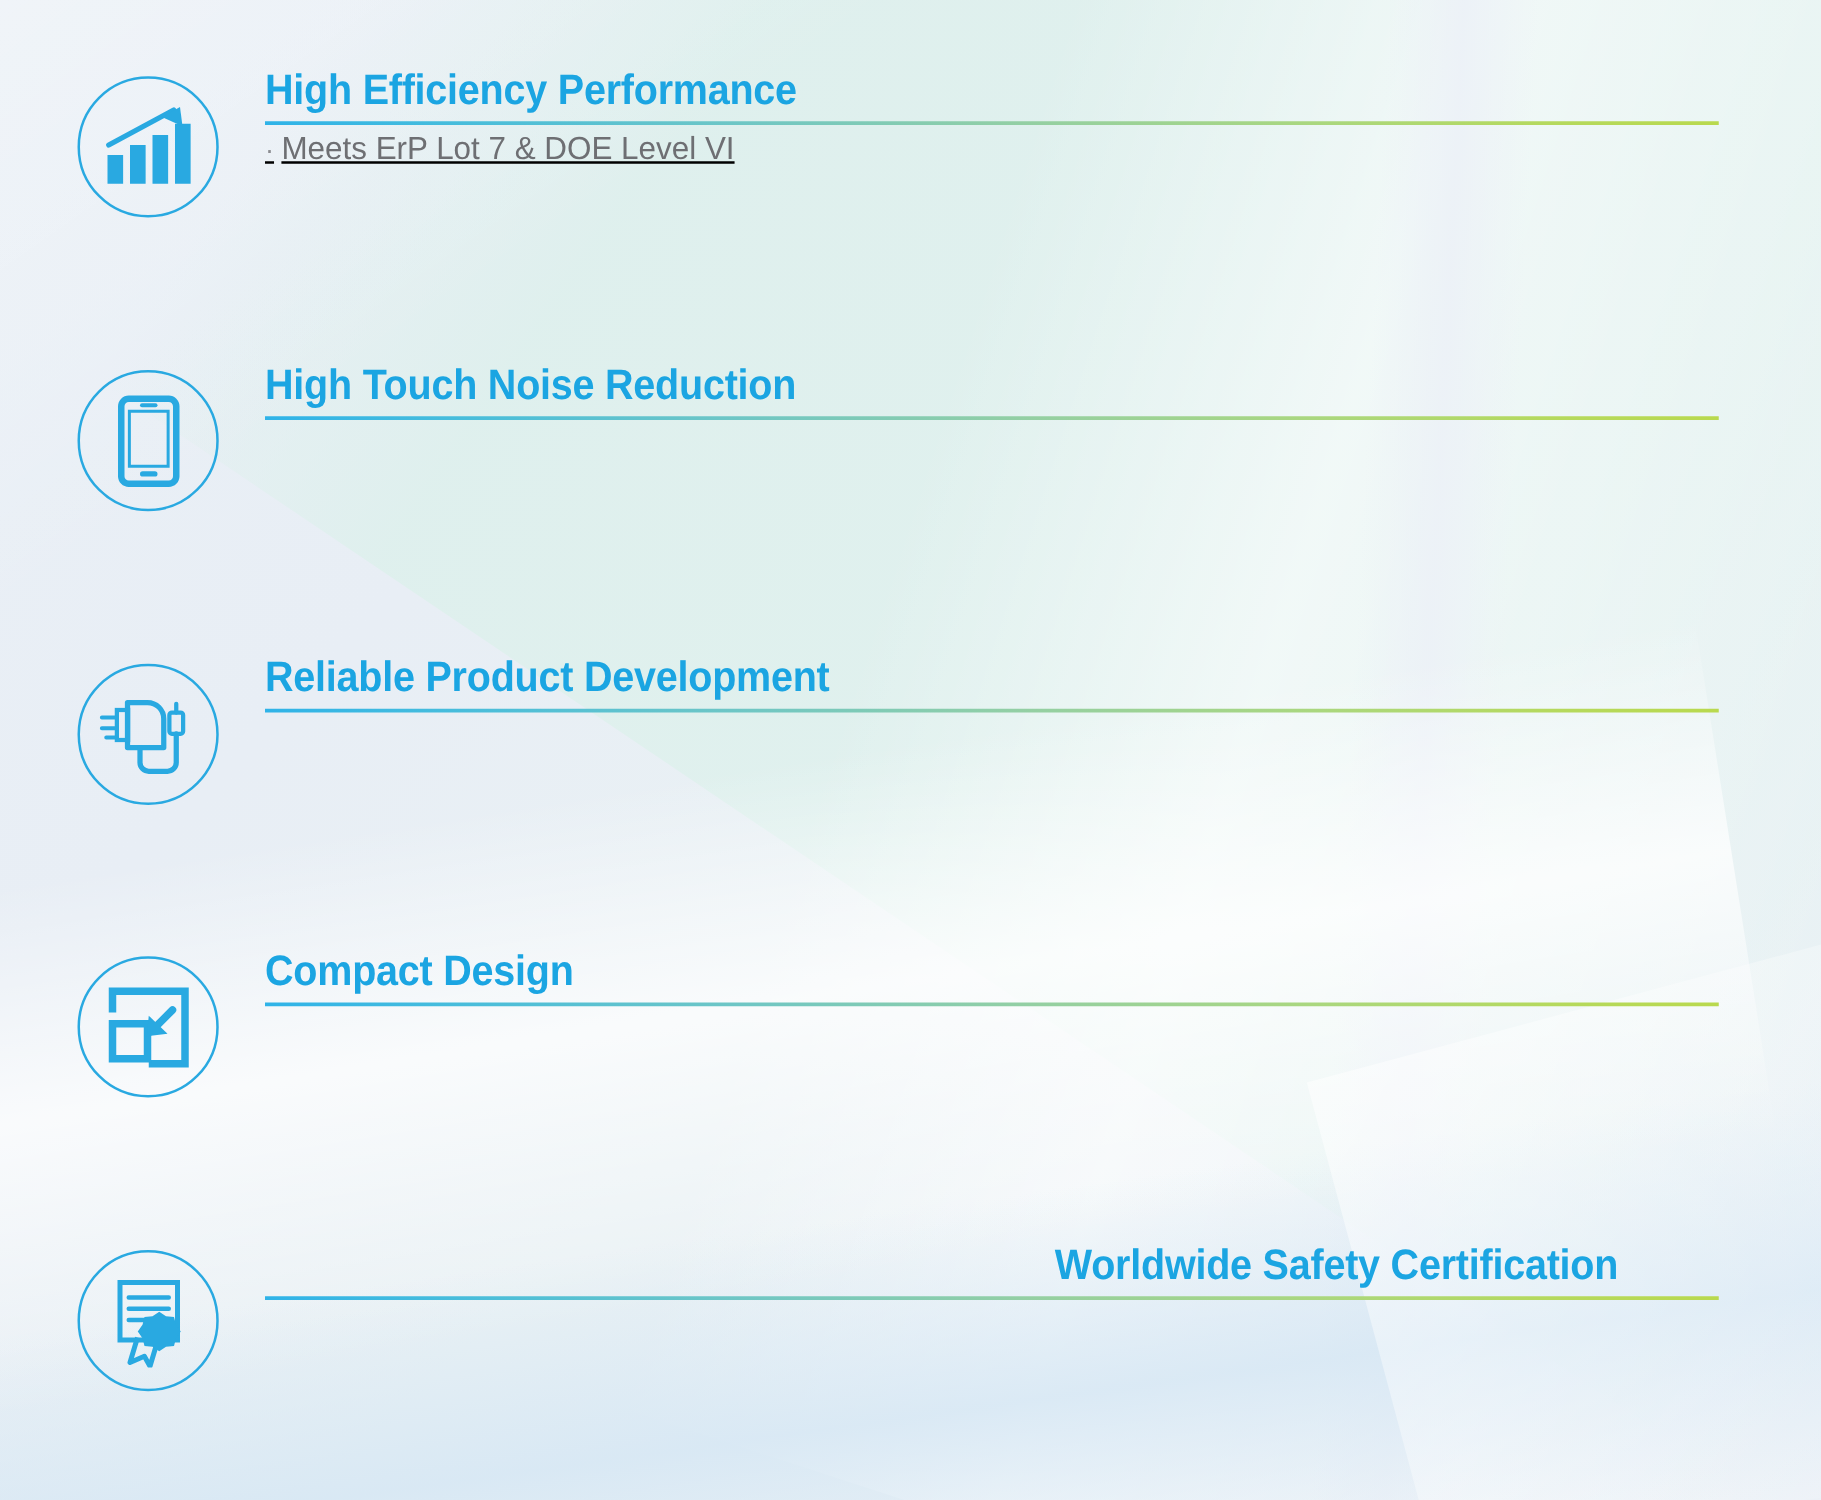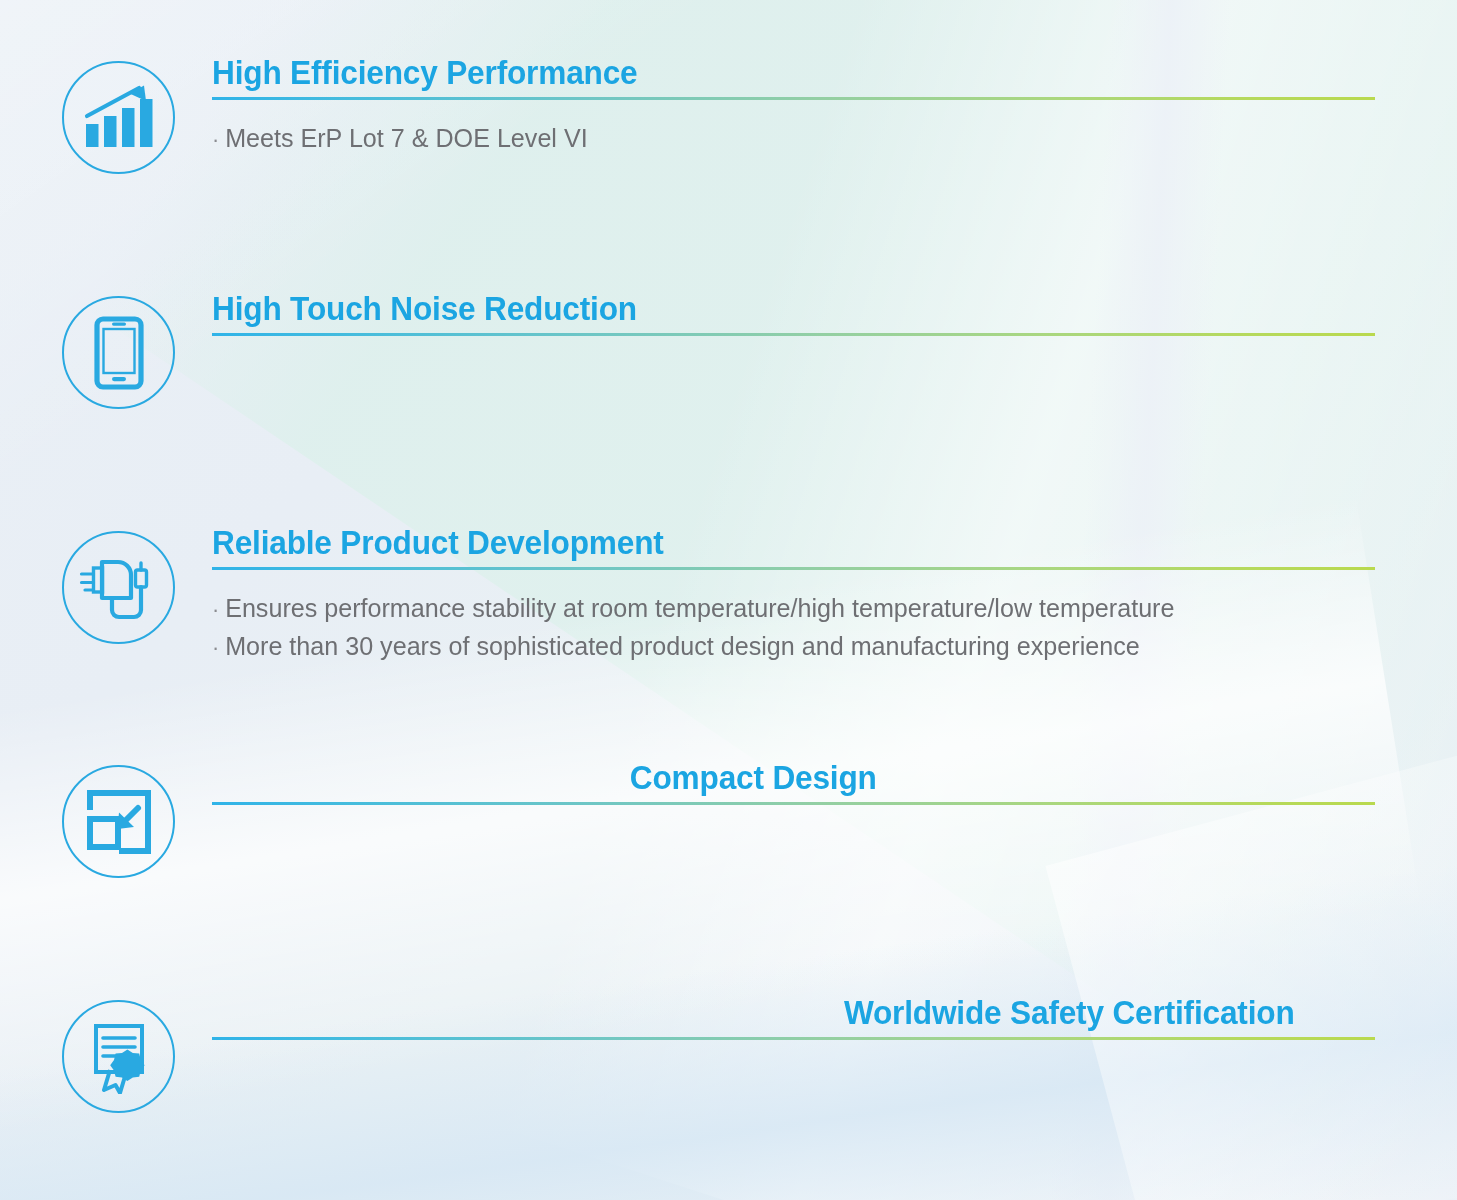--- a/index.html
+++ b/index.html
@@ -121,21 +121,22 @@
   }
 
   .feature-divider {
     margin-top: 5px;
     width: 1163px;
     height: 3px;
     background: linear-gradient(90deg, #2fb3e8 0%, #45bcdd 12%, #6dc6c6 32%, #93cfa4 52%, #aad77f 72%, #b5d95e 88%, #b9d94e 100%);
   }
 
   .feature-lines {
-    margin-top: 20px;
+    margin-top: 1px;
+    text-decoration: underline;
   }
 
   .feature-line {
     font-family: "Liberation Sans", sans-serif;
     font-size: 25.5px;
     line-height: 36px;
     color: #6e6f73;
     white-space: nowrap;
     transform: scaleX(0.985);
     transform-origin: left center;
@@ -209,38 +210,34 @@
       <path d="M15.5 20 H3.5 M15.5 28.5 H3.5 M15.5 36 H7" stroke="#29a9e1" stroke-width="3.2" stroke-linecap="round"></path>
       <path d="M34 44 V56 a7 7 0 0 0 7 7 H56 a7 7 0 0 0 7 -7 V33" stroke="#29a9e1" stroke-width="4.2" fill="none" stroke-linecap="round" stroke-linejoin="round"></path>
       <rect x="57.5" y="16" width="11" height="17" rx="2" stroke="#29a9e1" stroke-width="3.4" fill="none"></rect>
       <path d="M63 16 V9" stroke="#29a9e1" stroke-width="3.4" stroke-linecap="round"></path>
     </svg>
         </span>
       </div>
       <div class="feature-body" style="top: 522px; position: absolute;">
         <div class="feature-title">Reliable Product Development</div>
         <div class="feature-divider"></div>
-        <div class="feature-lines">
-          <div class="feature-line"><span class="bullet">·</span><span>Ensures performance stability at room temperature/high temperature/low temperature</span></div>
-          <div class="feature-line"><span class="bullet">·</span><span>More than 30 years of sophisticated product  design and manufacturing experience</span></div>
-        </div>
       </div>
     </div>
     <div class="feature-row" style="top: 0px;">
       <div class="icon-circle" style="top: 765px;">
         <span>
     <svg width="66" height="66" viewBox="0 0 66 66" fill="none">
       <path d="M4 21 V4 H62 V62 H33" stroke="#29a9e1" stroke-width="6" fill="none"></path>
       <rect x="4" y="30" width="28" height="28" stroke="#29a9e1" stroke-width="6" fill="none"></rect>
       <path d="M52 19 L35 36" stroke="#29a9e1" stroke-width="6" stroke-linecap="round"></path>
       <path d="M31.5 40 L33 23.5 L48 38 Z" fill="#29a9e1"></path>
     </svg>
         </span>
       </div>
-      <div class="feature-body" style="top: 757px; position: absolute; text-align: center;">
+      <div class="feature-body" style="top: 757px; position: absolute;">
         <div class="feature-title">Compact Design</div>
         <div class="feature-divider"></div>
       </div>
     </div>
     <div class="feature-row" style="top: 0px;">
       <div class="icon-circle" style="top: 1000px;">
         <span>
     <svg width="70" height="74" viewBox="0 0 70 74" fill="none">
       <path d="M12 6 H58 V52 H12 Z" stroke="#29a9e1" stroke-width="4" fill="none"></path>
       <path d="M19 18 H51 M19 27 H51 M19 36 H38" stroke="#29a9e1" stroke-width="3.6" stroke-linecap="round"></path>

